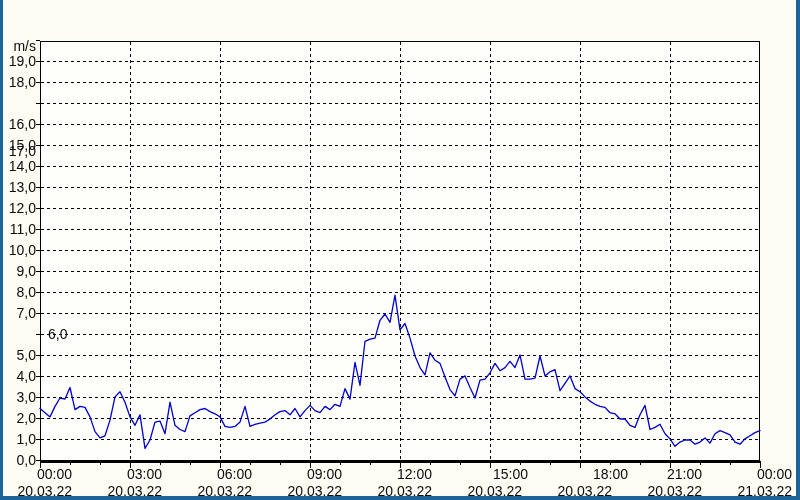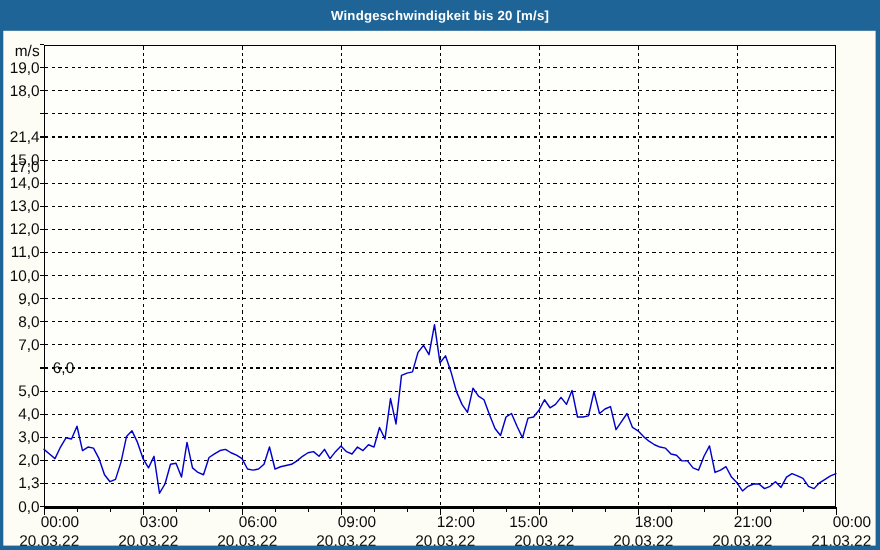--- a/index.html
+++ b/index.html
@@ -26,23 +26,20 @@
   .chart-area{position:absolute;left:0;top:28px;width:800px;height:472px;}
   svg{position:absolute;left:0;top:0;}
   .lbl{position:absolute;color:var(--text);font-size:14px;line-height:14px;height:14px;white-space:nowrap;}
   .ylbl{left:4px;width:32px;text-align:right;}
   .xlbl{width:64px;text-align:right;}
 </style>
 </head>
 <body>
 
 <div class="window">
-  <div class="titlebar">
-    <span>Windgeschwindigkeit bis 20 [m/s]</span>
-  </div>
 
   <div class="chart-area">
     <svg id="plot-svg" width="800" height="472" viewBox="0 0 800 472" aria-hidden="true">
         <rect x="40" y="13" width="720" height="420" fill="var(--plotfill)"></rect>
         <line x1="41" y1="411.5" x2="759" y2="411.5" stroke="var(--grid)" stroke-width="1" stroke-dasharray="3 3" shape-rendering="crispEdges"></line>
         <line x1="41" y1="390.5" x2="759" y2="390.5" stroke="var(--grid)" stroke-width="1" stroke-dasharray="3 3" shape-rendering="crispEdges"></line>
         <line x1="41" y1="369.5" x2="759" y2="369.5" stroke="var(--grid)" stroke-width="1" stroke-dasharray="3 3" shape-rendering="crispEdges"></line>
         <line x1="41" y1="348.5" x2="759" y2="348.5" stroke="var(--grid)" stroke-width="1" stroke-dasharray="3 3" shape-rendering="crispEdges"></line>
         <line x1="41" y1="327.5" x2="759" y2="327.5" stroke="var(--grid)" stroke-width="1" stroke-dasharray="3 3" shape-rendering="crispEdges"></line>
         <line x1="41" y1="306.5" x2="759" y2="306.5" stroke="var(--grid)" stroke-width="1" stroke-dasharray="3 3" shape-rendering="crispEdges"></line>
@@ -112,52 +109,52 @@
         <line x1="36" y1="54.5" x2="40" y2="54.5" stroke="var(--grid)" stroke-width="1" shape-rendering="crispEdges"></line>
         <line x1="36" y1="33.5" x2="40" y2="33.5" stroke="var(--grid)" stroke-width="1" shape-rendering="crispEdges"></line>
         <line x1="36" y1="12.5" x2="40" y2="12.5" stroke="var(--grid)" stroke-width="1" shape-rendering="crispEdges"></line>
         <rect x="40.5" y="13.5" width="719" height="419" fill="none" stroke="var(--grid)" stroke-width="1" shape-rendering="crispEdges"></rect>
         <line x1="40" y1="433.5" x2="760" y2="433.5" stroke="var(--grid)" stroke-width="2" shape-rendering="crispEdges"></line>
         <polyline points="40.0,380.5 45.0,384.7 50.0,388.9 55.0,378.4 60.0,370.0 65.0,371.1 70.0,359.5 75.0,381.6 80.0,378.4 85.0,379.4 90.0,388.9 95.0,403.6 100.0,409.9 105.0,407.8 110.0,392.1 115.0,368.9 120.0,363.7 125.0,374.2 130.0,388.9 135.0,397.3 140.0,386.8 145.0,420.4 150.0,412.0 155.0,394.1 160.0,393.1 165.0,405.7 170.0,374.2 175.0,397.3 180.0,401.5 185.0,403.6 190.0,387.9 195.0,384.7 200.0,381.6 205.0,380.5 210.0,383.6 215.0,385.8 220.0,388.9 225.0,398.4 230.0,399.4 235.0,398.4 240.0,394.1 245.0,378.4 250.0,398.4 255.0,396.3 260.0,395.2 265.0,394.1 270.0,391.0 275.0,386.8 280.0,383.6 285.0,382.6 290.0,386.8 295.0,380.5 300.0,388.9 305.0,382.6 310.0,377.4 315.0,382.6 320.0,384.7 325.0,378.4 330.0,381.6 335.0,376.3 340.0,378.4 345.0,360.6 350.0,371.1 355.0,334.3 360.0,357.4 365.0,313.3 370.0,311.2 375.0,310.1 380.0,292.3 385.0,286.0 390.0,294.4 395.0,267.1 400.0,301.8 405.0,295.5 410.0,310.1 415.0,328.0 420.0,339.6 425.0,346.9 430.0,324.9 435.0,332.2 440.0,335.4 445.0,349.0 450.0,361.6 455.0,367.9 460.0,351.1 465.0,347.9 470.0,359.5 475.0,370.0 480.0,352.1 485.0,351.1 490.0,344.8 495.0,335.4 500.0,342.7 505.0,339.6 510.0,333.3 515.0,339.6 520.0,326.9 525.0,351.1 530.0,351.1 535.0,350.1 540.0,328.0 545.0,347.9 550.0,343.8 555.0,341.6 560.0,362.6 565.0,355.3 570.0,347.9 575.0,360.6 580.0,363.7 585.0,368.9 590.0,373.1 595.0,376.3 600.0,378.4 605.0,379.4 610.0,384.7 615.0,385.8 620.0,391.0 625.0,391.0 630.0,397.3 635.0,399.4 640.0,386.8 645.0,377.4 650.0,401.5 655.0,399.4 660.0,396.3 665.0,405.7 670.0,410.9 675.0,418.3 680.0,414.1 685.0,412.0 690.0,412.0 695.0,416.2 700.0,414.1 705.0,409.9 710.0,415.1 715.0,405.7 720.0,402.6 725.0,404.6 730.0,406.8 735.0,414.1 740.0,416.2 745.0,410.9 750.0,407.8 755.0,404.6 760.0,402.6" fill="none" stroke="var(--line)" stroke-width="1.3" stroke-linejoin="round" stroke-linecap="round"></polyline>
       </svg>
     <div id="labels">
       <div class="lbl ylbl" style="top:11px;">m/s</div>
     <div class="lbl ylbl" style="top: 425px;">0,0</div>
-        <div class="lbl ylbl" style="top: 404px;">1,3</div>
+        <div class="lbl ylbl" style="top: 404px;">1,0</div>
         <div class="lbl ylbl" style="top: 383px;">2,0</div>
         <div class="lbl ylbl" style="top: 362px;">3,0</div>
         <div class="lbl ylbl" style="top: 341px;">4,0</div>
         <div class="lbl ylbl" style="top: 320px;">5,0</div>
         <div class="lbl ylbl" style="top: 299px; padding-left: 44px;">6,0</div>
         <div class="lbl ylbl" style="top: 278px;">7,0</div>
         <div class="lbl ylbl" style="top: 257px;">8,0</div>
         <div class="lbl ylbl" style="top: 236px;">9,0</div>
         <div class="lbl ylbl" style="top: 215px; text-align: right;">10,0</div>
         <div class="lbl ylbl" style="top: 194px;">11,0</div>
         <div class="lbl ylbl" style="top: 173px;">12,0</div>
         <div class="lbl ylbl" style="top: 152px;">13,0</div>
         <div class="lbl ylbl" style="top: 131px;">14,0</div>
         <div class="lbl ylbl" style="top: 110px;">15,0</div>
-        <div class="lbl ylbl" style="top: 89px;">21,4</div>
+        <div class="lbl ylbl" style="top: 89px;">16,0</div>
         <div class="lbl ylbl" style="top: 68px; margin-top: 48px;">17,0</div>
         <div class="lbl ylbl" style="top: 47px;">18,0</div>
         <div class="lbl ylbl" style="top: 26px;">19,0</div>
         <div class="lbl xlbl" style="left: 8px; top: 439px;">00:00</div>
         <div class="lbl xlbl" style="left: 8px; top: 456px;">20.03.22</div>
         <div class="lbl xlbl" style="left: 98px; top: 439px;">03:00</div>
         <div class="lbl xlbl" style="left: 98px; top: 456px;">20.03.22</div>
         <div class="lbl xlbl" style="left: 188px; top: 439px;">06:00</div>
         <div class="lbl xlbl" style="left: 188px; top: 456px;">20.03.22</div>
         <div class="lbl xlbl" style="left: 278px; top: 439px;">09:00</div>
         <div class="lbl xlbl" style="left: 278px; top: 456px;">20.03.22</div>
         <div class="lbl xlbl" style="left: 368px; top: 439px;">12:00</div>
         <div class="lbl xlbl" style="left: 368px; top: 456px;">20.03.22</div>
-        <div class="lbl xlbl" style="left: 434px; top: 439px;">15:00</div>
+        <div class="lbl xlbl" style="left: 464px; top: 439px;">15:00</div>
         <div class="lbl xlbl" style="left: 458px; top: 456px;">20.03.22</div>
-        <div class="lbl xlbl" style="left: 548px; top: 439px;">18:00</div>
+        <div class="lbl xlbl" style="left: 564px; top: 439px;">18:00</div>
         <div class="lbl xlbl" style="left: 548px; top: 456px;">20.03.22</div>
         <div class="lbl xlbl" style="left: 638px; top: 439px;">21:00</div>
         <div class="lbl xlbl" style="left: 638px; top: 456px;">20.03.22</div>
         <div class="lbl xlbl" style="left: 728px; top: 439px;">00:00</div>
         <div class="lbl xlbl" style="left: 728px; top: 456px;">21.03.22</div>
       </div>
   </div>
 
   <div class="frame-edge frame-left"></div>
   <div class="frame-edge frame-right"></div>

